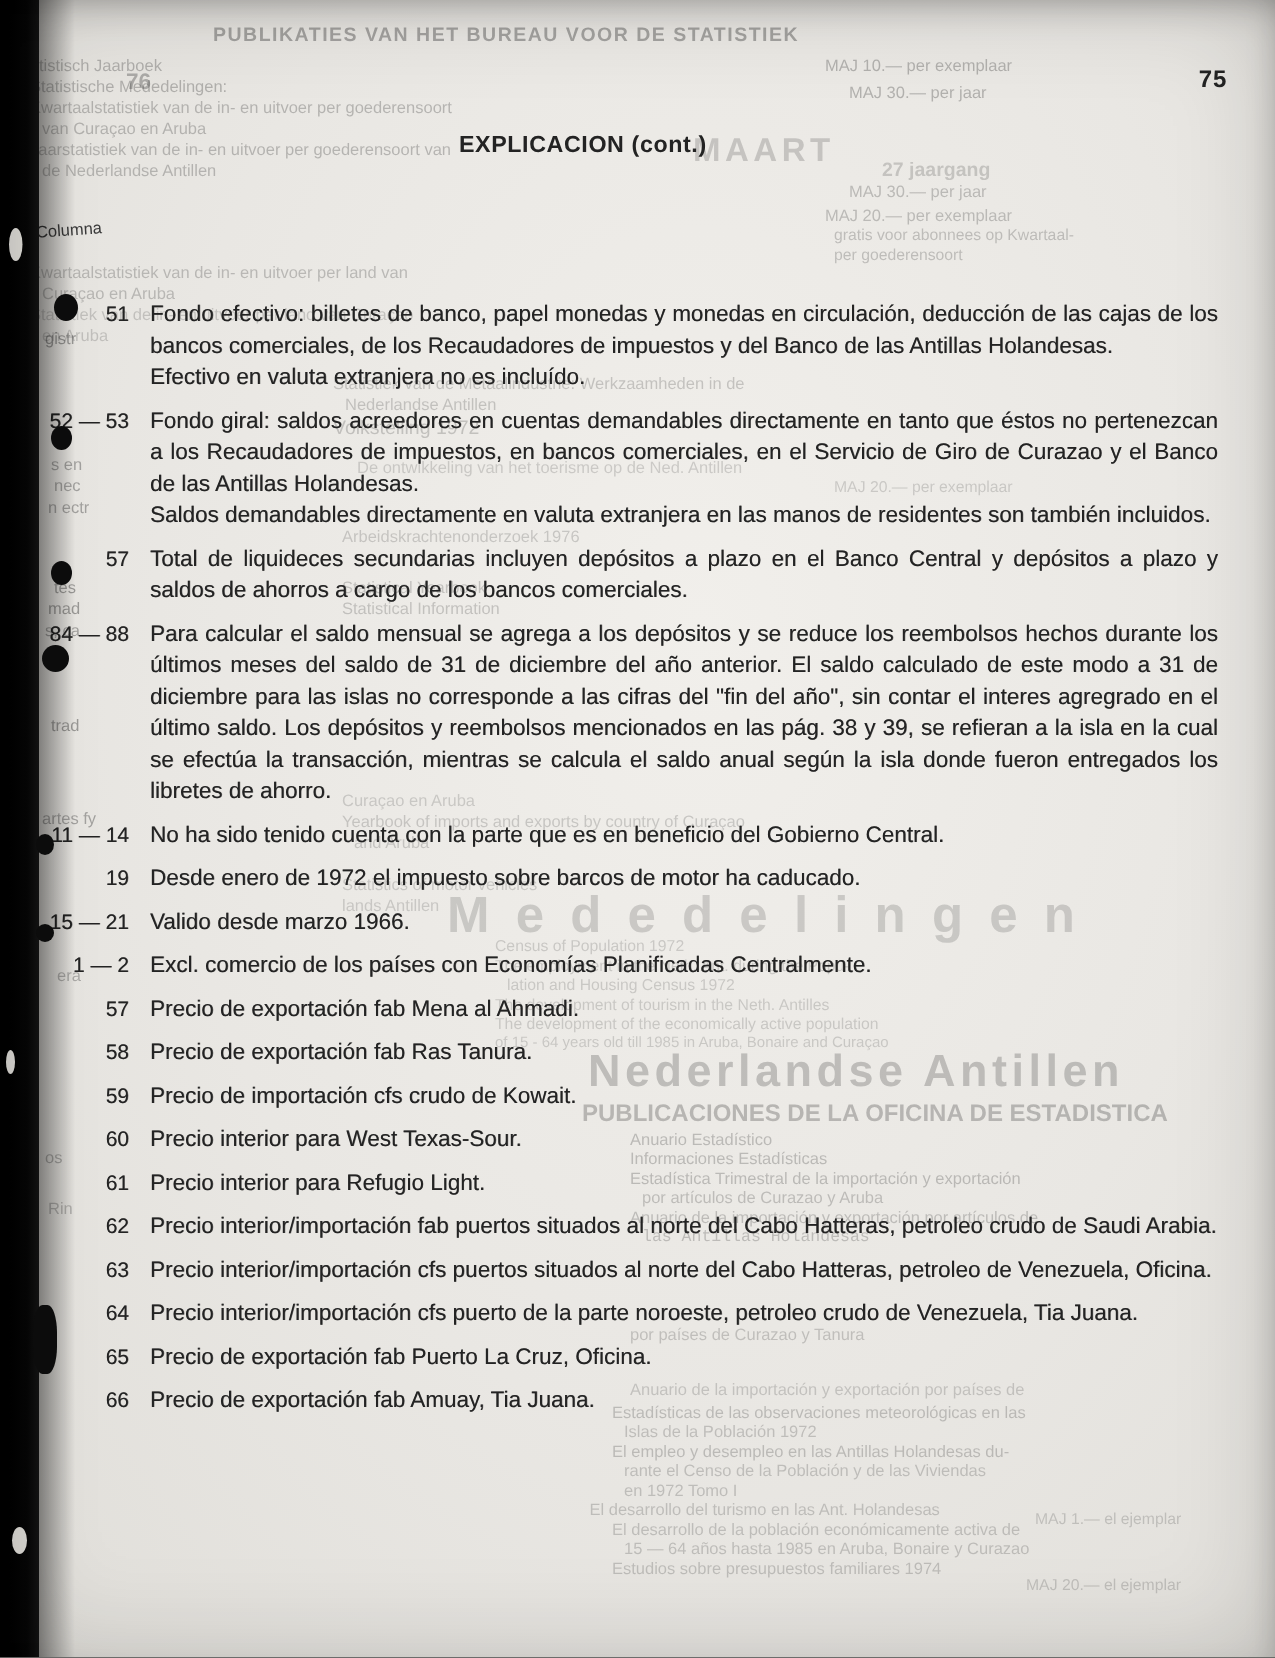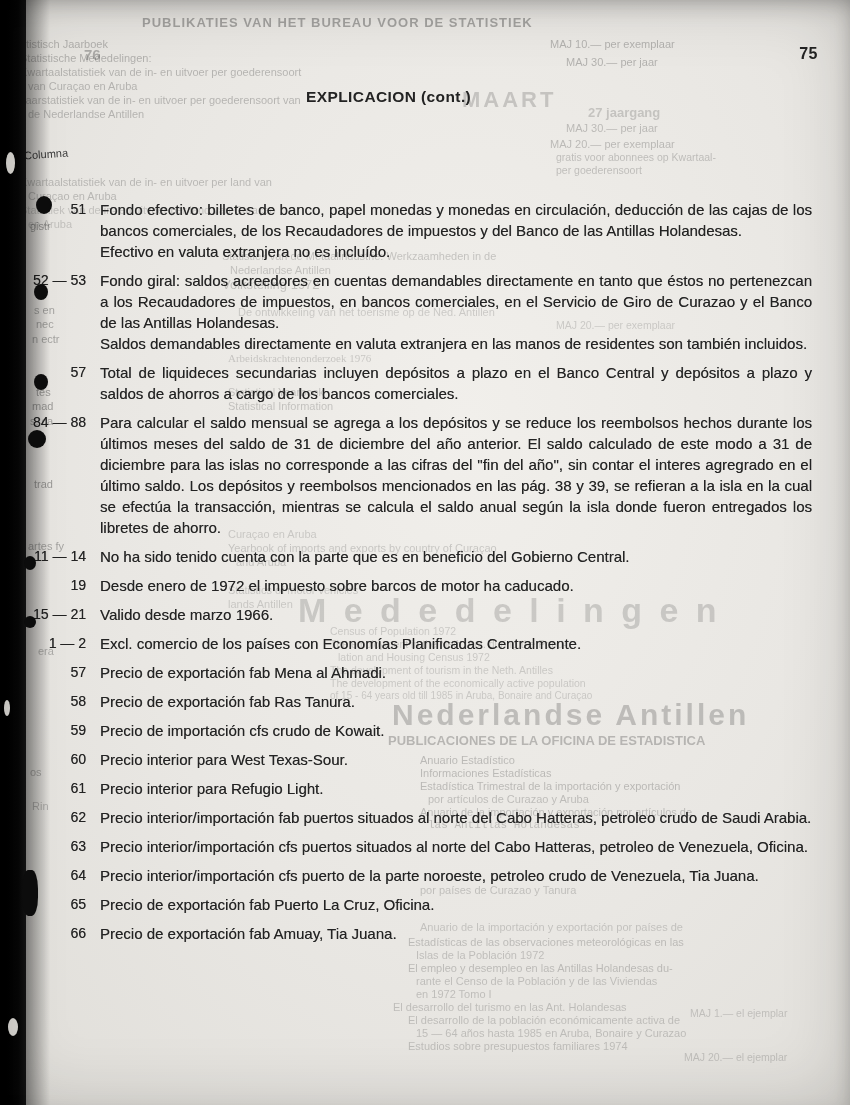--- a/index.html
+++ b/index.html
@@ -56,37 +56,37 @@
       <span class="bleed" style="left: 556px; top: 165px; font-size: 10.5px; opacity: 0.26;">per goederensoort</span>
       <span class="bleed" style="left: 20px; top: 176px; font-size: 11px; opacity: 0.28;">Kwartaalstatistiek van de in- en uitvoer per land van</span>
       <span class="bleed" style="left: 28px; top: 190px; font-size: 11px; opacity: 0.28;">Curaçao en Aruba</span>
       <span class="bleed" style="left: 20px; top: 204px; font-size: 11px; opacity: 0.22;">Statistiek van de in- en uitvoer per land van Curaçao</span>
       <span class="bleed" style="left: 28px; top: 218px; font-size: 11px; opacity: 0.22;">en Aruba</span>
       <span class="bleed" style="left: 222px; top: 250px; font-size: 11px; opacity: 0.24;">Statistiek van de Metaalindustrie: Werkzaamheden in de</span>
       <span class="bleed" style="left: 230px; top: 264px; font-size: 11px; opacity: 0.24;">Nederlandse Antillen</span>
       <span class="bleed" style="left: 222px; top: 278px; font-size: 13px; opacity: 0.24;">Volkstelling 1972</span>
       <span class="bleed" style="left: 238px; top: 306px; font-size: 11px; opacity: 0.2;">De ontwikkeling van het toerisme op de Ned. Antillen</span>
       <span class="bleed" style="left: 556px; top: 320px; font-size: 10.5px; opacity: 0.2;">MAJ 20.— per exemplaar</span>
-      <span class="bleed" style="left: 228px; top: 352px; font-size: 11px; opacity: 0.22; font-family: Liberation Serif, serif;">Arbeidskrachtenonderzoek 1976</span>
+      <span class="bleed" style="left: 228px; top: 352px; font-size: 11px; opacity: 0.22;">Arbeidskrachtenonderzoek 1976</span>
       <span class="bleed" style="left: 228px; top: 386px; font-size: 11px; opacity: 0.24;">Statistical Yearbook</span>
       <span class="bleed" style="left: 228px; top: 400px; font-size: 11px; opacity: 0.24;">Statistical Information</span>
       <span class="bleed" style="left: 228px; top: 528px; font-size: 11px; opacity: 0.2;">Curaçao en Aruba</span>
       <span class="bleed" style="left: 228px; top: 542px; font-size: 11px; opacity: 0.22;">Yearbook of imports and exports by country of Curaçao</span>
       <span class="bleed" style="left: 236px; top: 556px; font-size: 11px; opacity: 0.22;">and Aruba</span>
       <span class="bleed" style="left: 228px; top: 584px; font-size: 11px; opacity: 0.2;">Statistics of motor vehicles</span>
       <span class="bleed" style="left: 228px; top: 598px; font-size: 11px; opacity: 0.2;">lands Antillen</span>
       <span class="bleed" style="left: 298px; top: 592px; font-size: 34px; opacity: 0.2; font-weight: 700; letter-spacing: 4px;">M e d e d e l i n g e n</span>
       <span class="bleed" style="left: 330px; top: 626px; font-size: 10.5px; opacity: 0.2;">Census of Population 1972</span>
       <span class="bleed" style="left: 330px; top: 639px; font-size: 10.5px; opacity: 0.2;">The employment in the Neth. Ant. during the Popu-</span>
       <span class="bleed" style="left: 338px; top: 652px; font-size: 10.5px; opacity: 0.2;">lation and Housing Census 1972</span>
       <span class="bleed" style="left: 330px; top: 665px; font-size: 10.5px; opacity: 0.2;">The development of tourism in the Neth. Antilles</span>
       <span class="bleed" style="left: 330px; top: 678px; font-size: 10.5px; opacity: 0.2;">The development of the economically active population</span>
       <span class="bleed" style="left: 330px; top: 690px; font-size: 10px; opacity: 0.2;">of 15 - 64 years old till 1985 in Aruba, Bonaire and Curaçao</span>
       <span class="bleed" style="left: 392px; top: 698px; font-size: 30px; opacity: 0.26; font-weight: 700; letter-spacing: 3px;">Nederlandse Antillen</span>
-      <span class="bleed" style="left: 388px; top: 734px; font-size: 13px; opacity: 0.3; font-weight: 700;">PUBLICACIONES DE LA OFICINA DE ESTADISTICA</span>
+      <span class="bleed" style="left: 388px; top: 734px; font-size: 16px; opacity: 0.3; font-weight: 700;">PUBLICACIONES DE LA OFICINA DE ESTADISTICA</span>
       <span class="bleed" style="left: 420px; top: 754px; font-size: 11px; opacity: 0.28;">Anuario Estadístico</span>
       <span class="bleed" style="left: 420px; top: 767px; font-size: 11px; opacity: 0.28;">Informaciones Estadísticas</span>
       <span class="bleed" style="left: 420px; top: 780px; font-size: 11px; opacity: 0.28;">Estadística Trimestral de la importación y exportación</span>
       <span class="bleed" style="left: 428px; top: 793px; font-size: 11px; opacity: 0.26;">por artículos de Curazao y Aruba</span>
       <span class="bleed" style="left: 420px; top: 806px; font-size: 11px; opacity: 0.26;">Anuario de la importación y exportación por artículos de</span>
       <span class="bleed" style="left: 428px; top: 819px; font-size: 11px; opacity: 0.26; font-family: Liberation Mono, monospace;">las Antillas Holandesas</span>
       <span class="bleed" style="left: 420px; top: 884px; font-size: 11px; opacity: 0.24;">por países de Curazao y Tanura</span>
       <span class="bleed" style="left: 420px; top: 897px; font-size: 11px; opacity: 0.22; margin-top: 24px;">Anuario de la importación y exportación por países de</span>
       <span class="bleed" style="left: 408px; top: 936px; font-size: 11px; opacity: 0.26;">Estadísticas de las observaciones meteorológicas en las</span>
       <span class="bleed" style="left: 416px; top: 949px; font-size: 11px; opacity: 0.24;">Islas de la Población 1972</span>

